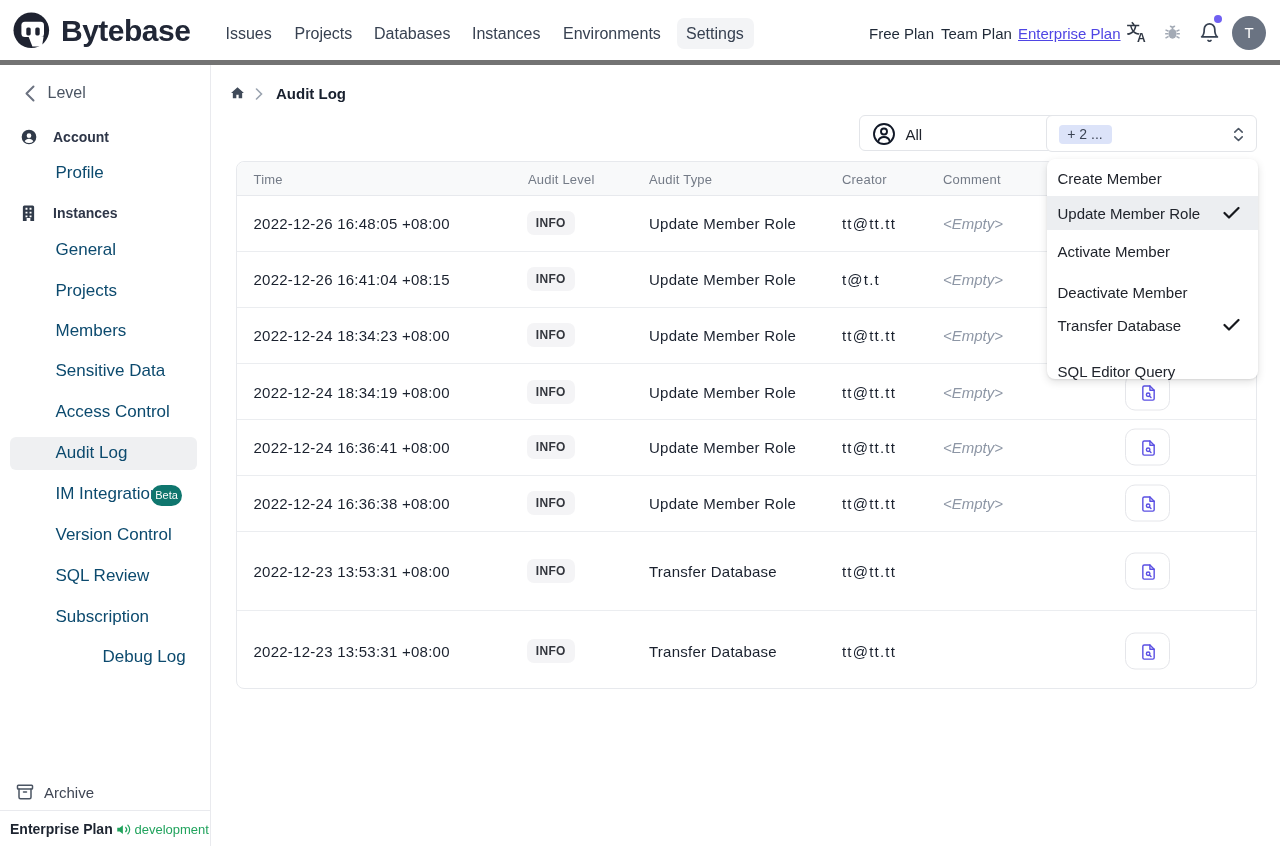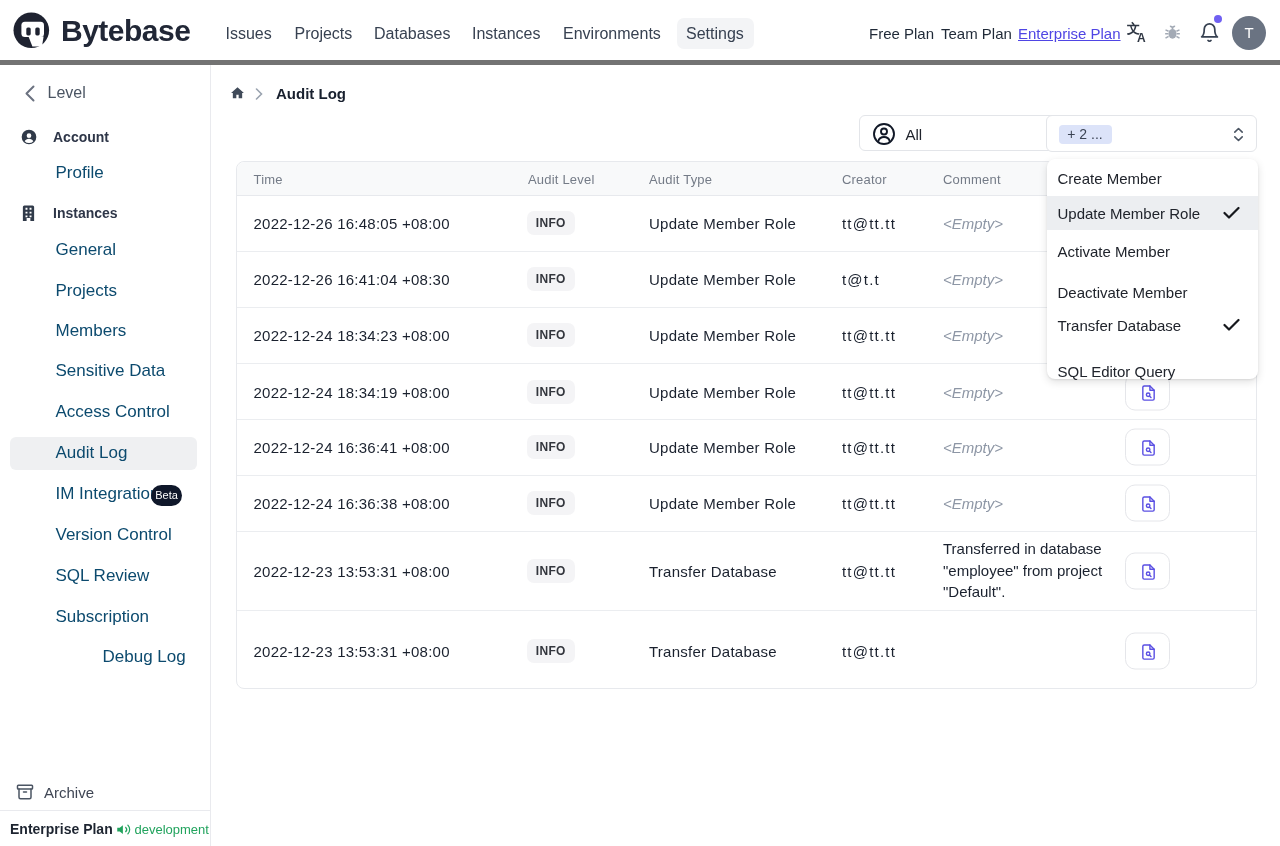--- a/index.html
+++ b/index.html
@@ -17,21 +17,21 @@
   background:#f3f4f6; border-radius:7px; }
 .planlink { position:absolute; top:24.5px; font-size:15px; color:#1f2937; }
 #entplan { color:#4f45e4; text-decoration:underline; }
 
 #side { position:absolute; left:0; top:65px; width:211px; height:781px; background:#fff;
   border-right:1px solid #e9eaee; z-index:20; }
 .sitem { position:absolute; left:55.5px; font-size:17px; color:#0c4a6e; transform:translateY(-50%); }
 .shead { position:absolute; left:53px; font-size:14px; font-weight:bold; color:#2e3648; transform:translateY(-50%); }
 #auditsel { position:absolute; left:10px; top:372px; width:187px; height:33px;
   background:#eff0f2; border-radius:6px; }
-#beta { position:absolute; left:151px; top:419.5px; width:31px; height:21px; background:#0f172a;
+#beta { position:absolute; left:151px; top:419.5px; width:31px; height:21px; background:#0f766e;
   border-radius:11px; color:#fff; font-size:11px; text-align:center; line-height:21px; }
 #sbottom { position:absolute; left:0; top:744.5px; width:211px; height:37px; border-top:1px solid #e9eaee; }
 
 #main { position:absolute; left:211px; top:65px; width:1069px; height:781px; }
 .sel { position:absolute; background:#fff; border:1px solid #e3e5e9; border-radius:6px; }
 #tag2 { position:absolute; left:12px; top:9px; width:53px; height:19px; background:#dce3f9;
   border-radius:4px; font-size:14px; color:#3b4354; text-align:center; line-height:19px; }
 
 #tbl { position:absolute; left:25px; top:95.5px; width:1021px; height:528.5px;
   border:1px solid #e7e9ed; border-radius:8px; }
@@ -193,21 +193,21 @@
       <div class="viewbtn">
           <svg width="17" height="19" viewBox="0 0 24 24" fill="none" stroke="#5b50e3" stroke-width="2" stroke-linecap="round" stroke-linejoin="round">
             <path d="M14 2 H6 a2 2 0 0 0-2 2 v16 a2 2 0 0 0 2 2 h12 a2 2 0 0 0 2-2 V8 Z"></path>
             <path d="M14 2 v6 h6"></path>
             <circle cx="11.5" cy="14.5" r="2.5"></circle>
             <path d="M13.3 16.3 L15.5 18.5"></path>
           </svg>
         </div>
     </div>
     <div class="row" style="top:90.1px; height:56.2px;">
-      <div class="cell" style="left:16.5px;">2022-12-26 16:41:04 +08:30</div>
+      <div class="cell" style="left:16.5px;">2022-12-26 16:41:04 +08:15</div>
       <div class="badge">INFO</div>
       <div class="cell" style="left:412px;">Update Member Role</div>
       <div class="cell" style="left:605px; letter-spacing:1.2px;">t@t.t</div>
       <div class="empty">&lt;Empty&gt;</div>
       <div class="viewbtn">
           <svg width="17" height="19" viewBox="0 0 24 24" fill="none" stroke="#5b50e3" stroke-width="2" stroke-linecap="round" stroke-linejoin="round">
             <path d="M14 2 H6 a2 2 0 0 0-2 2 v16 a2 2 0 0 0 2 2 h12 a2 2 0 0 0 2-2 V8 Z"></path>
             <path d="M14 2 v6 h6"></path>
             <circle cx="11.5" cy="14.5" r="2.5"></circle>
             <path d="M13.3 16.3 L15.5 18.5"></path>
@@ -272,21 +272,20 @@
             <circle cx="11.5" cy="14.5" r="2.5"></circle>
             <path d="M13.3 16.3 L15.5 18.5"></path>
           </svg>
         </div>
     </div>
     <div class="row" style="top:370.4px; height:79.1px;">
       <div class="cell" style="left:16.5px;">2022-12-23 13:53:31 +08:00</div>
       <div class="badge">INFO</div>
       <div class="cell" style="left:412px;">Transfer Database</div>
       <div class="cell" style="left:605px; letter-spacing:1.2px;">tt@tt.tt</div>
-      <div class="cmt">Transferred in database<br>"employee" from project<br>"Default".</div>
       <div class="viewbtn">
           <svg width="17" height="19" viewBox="0 0 24 24" fill="none" stroke="#5b50e3" stroke-width="2" stroke-linecap="round" stroke-linejoin="round">
             <path d="M14 2 H6 a2 2 0 0 0-2 2 v16 a2 2 0 0 0 2 2 h12 a2 2 0 0 0 2-2 V8 Z"></path>
             <path d="M14 2 v6 h6"></path>
             <circle cx="11.5" cy="14.5" r="2.5"></circle>
             <path d="M13.3 16.3 L15.5 18.5"></path>
           </svg>
         </div>
     </div>
     <div class="row" style="top:449.5px; height:79px; border-bottom:none;">

